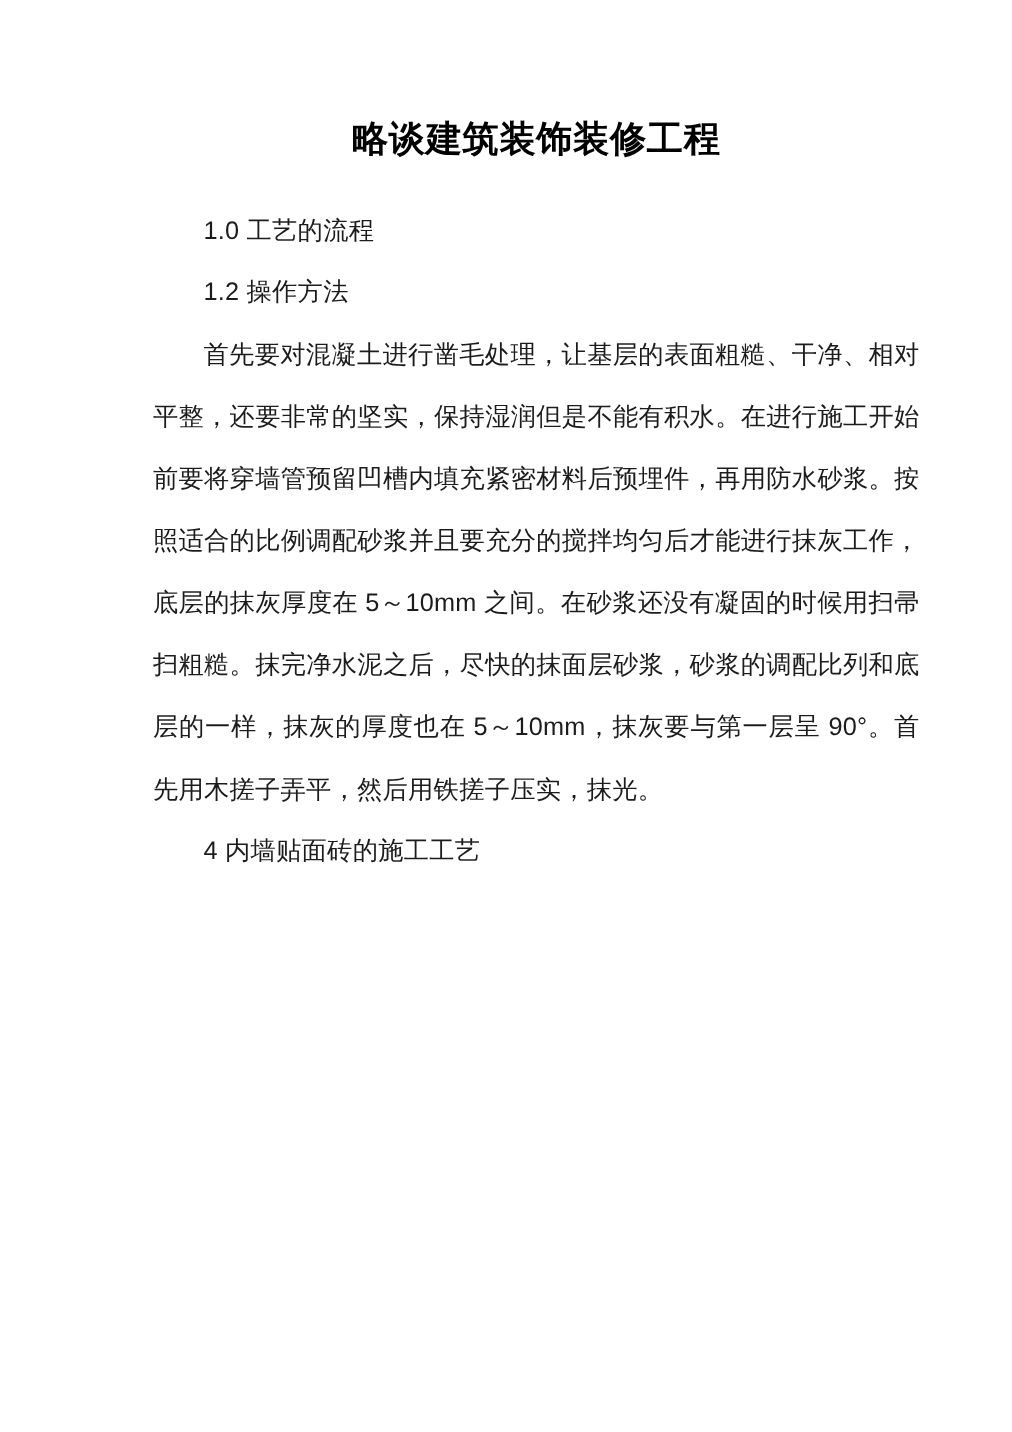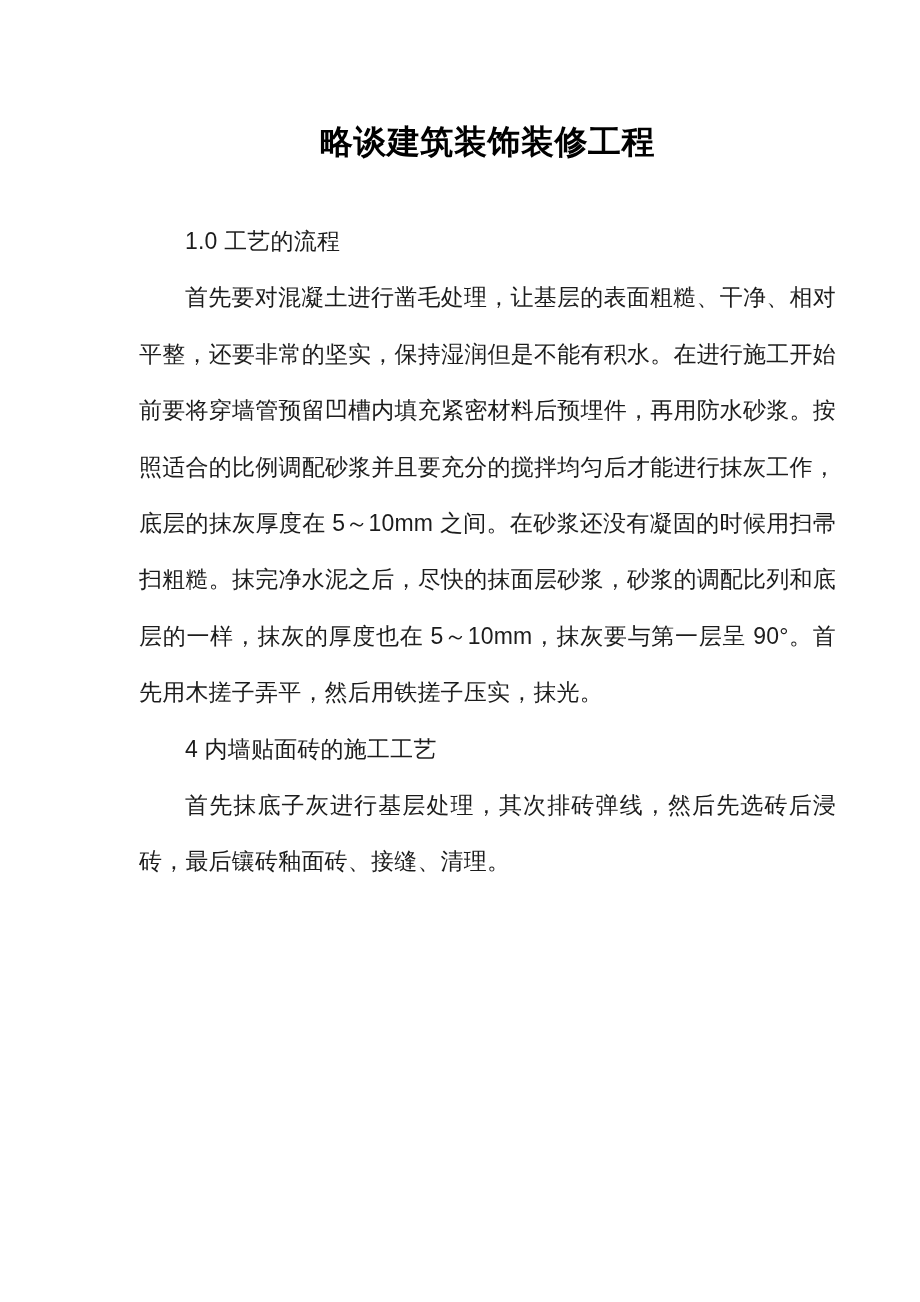--- a/index.html
+++ b/index.html
@@ -16,21 +16,21 @@
     font-family: "Liberation Sans", "DejaVu Sans", sans-serif;
   }
   .doc {
     position: absolute;
     left: 139px;
     top: 0;
     width: 697px;
     color: #1c1c1c;
   }
   .doc-title {
-    margin: 16px;
+    margin: 0;
     padding: 104px 0 33px 0;
     font-size: 33px;
     line-height: 44px;
     font-weight: bold;
     text-align: center;
     color: #000000;
     letter-spacing: 0.5px;
   }
   .para {
     margin: 0;
@@ -45,21 +45,21 @@
 <body>
 
 <div class="page">
   <div class="doc">
     <h1 class="doc-title">略谈建筑装饰装修工程</h1>
 
 
     <p class="para">1.0 工艺的流程</p>
 
 
+    <p class="para">1.2 操作方法</p>
 
     <p class="para">首先要对混凝土进行凿毛处理，让基层的表面粗糙、干净、相对平整，还要非常的坚实，保持湿润但是不能有积水。在进行施工开始前要将穿墙管预留凹槽内填充紧密材料后预埋件，再用防水砂浆。按照适合的比例调配砂浆并且要充分的搅拌均匀后才能进行抹灰工作，底层的抹灰厚度在 5～10mm 之间。在砂浆还没有凝固的时候用扫帚扫粗糙。抹完净水泥之后，尽快的抹面层砂浆，砂浆的调配比列和底层的一样，抹灰的厚度也在 5～10mm，抹灰要与第一层呈 90°。首先用木搓子弄平，然后用铁搓子压实，抹光。</p>
 
     <p class="para">4 内墙贴面砖的施工工艺</p>
 
 
-    <p class="para">首先抹底子灰进行基层处理，其次排砖弹线，然后先选砖后浸砖，最后镶砖釉面砖、接缝、清理。</p>
   </div>
 </div>
 
 </body></html>

